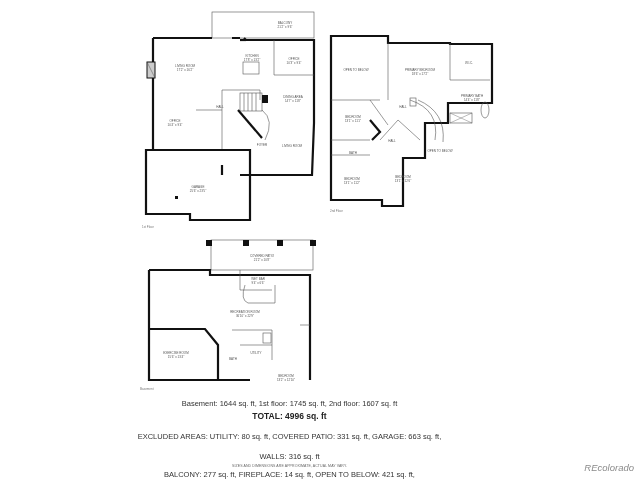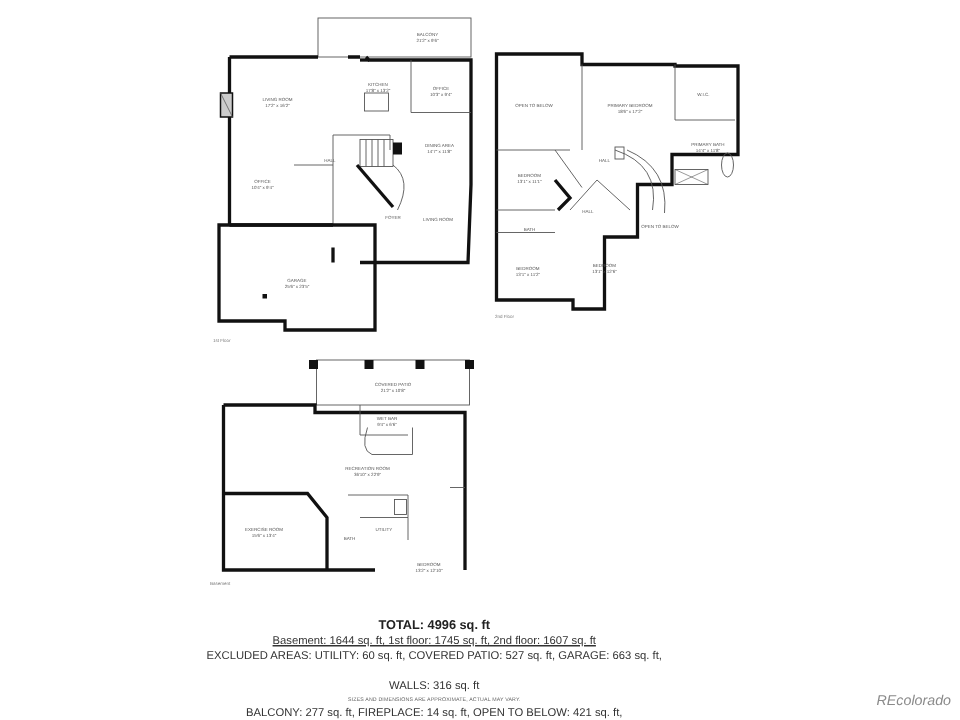--- a/index.html
+++ b/index.html
@@ -5,21 +5,21 @@
   html, body { margin: 0; padding: 0; background: #ffffff; }
   body { width: 640px; height: 480px; position: relative; overflow: hidden; font-family: "Liberation Sans", sans-serif; color: #222; }
   svg.plan { position: absolute; left: 0; top: 0; }
   .wall { stroke: #111; stroke-width: 2.2; fill: none; }
   .thin { stroke: #555; stroke-width: 0.6; fill: none; }
   .lbl { font-size: 3px; fill: #555; text-anchor: middle; font-family: "Liberation Sans", sans-serif; }
   .floor-lbl { font-size: 3px; fill: #777; font-family: "Liberation Sans", sans-serif; }
   .summary { position: absolute; left: 0; width: 579px; text-align: center; }
   .total { top: 411px; font-size: 8.5px; font-weight: bold; color: #222; }
   .line { font-size: 7.5px; color: #333; line-height: 10px; }
-  .l1 { top: 422px; text-decoration: underline; } .l2 { top: 432px; } .l3 { top: 442px; margin-top: 28px; } .l4 { top: 452px; }
+  .l1 { top: 399px; } .l2 { top: 432px; } .l3 { top: 442px; margin-top: 28px; } .l4 { top: 452px; }
   .disclaimer { top: 464px; font-size: 3.5px; color: #666; letter-spacing: 0.1px; }
   .brand { position: absolute; right: 6px; top: 462px; font-size: 9.5px; color: #8a8a8a; font-style: italic; }
 </style>
 </head>
 <body>
 
 <svg class="plan" width="640" height="410" viewBox="0 0 640 410">
 
   <g>
 
@@ -117,17 +117,17 @@
     <text x="233" y="360" class="lbl">BATH</text>
     <text x="256" y="354" class="lbl">UTILITY</text>
     <text x="286" y="377" class="lbl">BEDROOM</text>
     <text x="286" y="381" class="lbl">13'2" x 12'10"</text>
     <text x="140" y="390" class="floor-lbl">Basement</text>
   </g>
 </svg>
 
 <div class="summary total">TOTAL: 4996 sq. ft</div>
 <div class="summary line l1">Basement: 1644 sq. ft, 1st floor: 1745 sq. ft, 2nd floor: 1607 sq. ft</div>
-<div class="summary line l2">EXCLUDED AREAS: UTILITY: 60 sq. ft, COVERED PATIO: 527 sq. ft, GARAGE: 663 sq. ft,</div>
+<div class="summary line l2">EXCLUDED AREAS: UTILITY: 80 sq. ft, COVERED PATIO: 331 sq. ft, GARAGE: 663 sq. ft,</div>
 <div class="summary line l3">BALCONY: 277 sq. ft, FIREPLACE: 14 sq. ft, OPEN TO BELOW: 421 sq. ft,</div>
 <div class="summary line l4">WALLS: 316 sq. ft</div>
 <div class="summary disclaimer">SIZES AND DIMENSIONS ARE APPROXIMATE, ACTUAL MAY VARY.</div>
 <div class="brand">REcolorado</div>
 
 </body></html>

